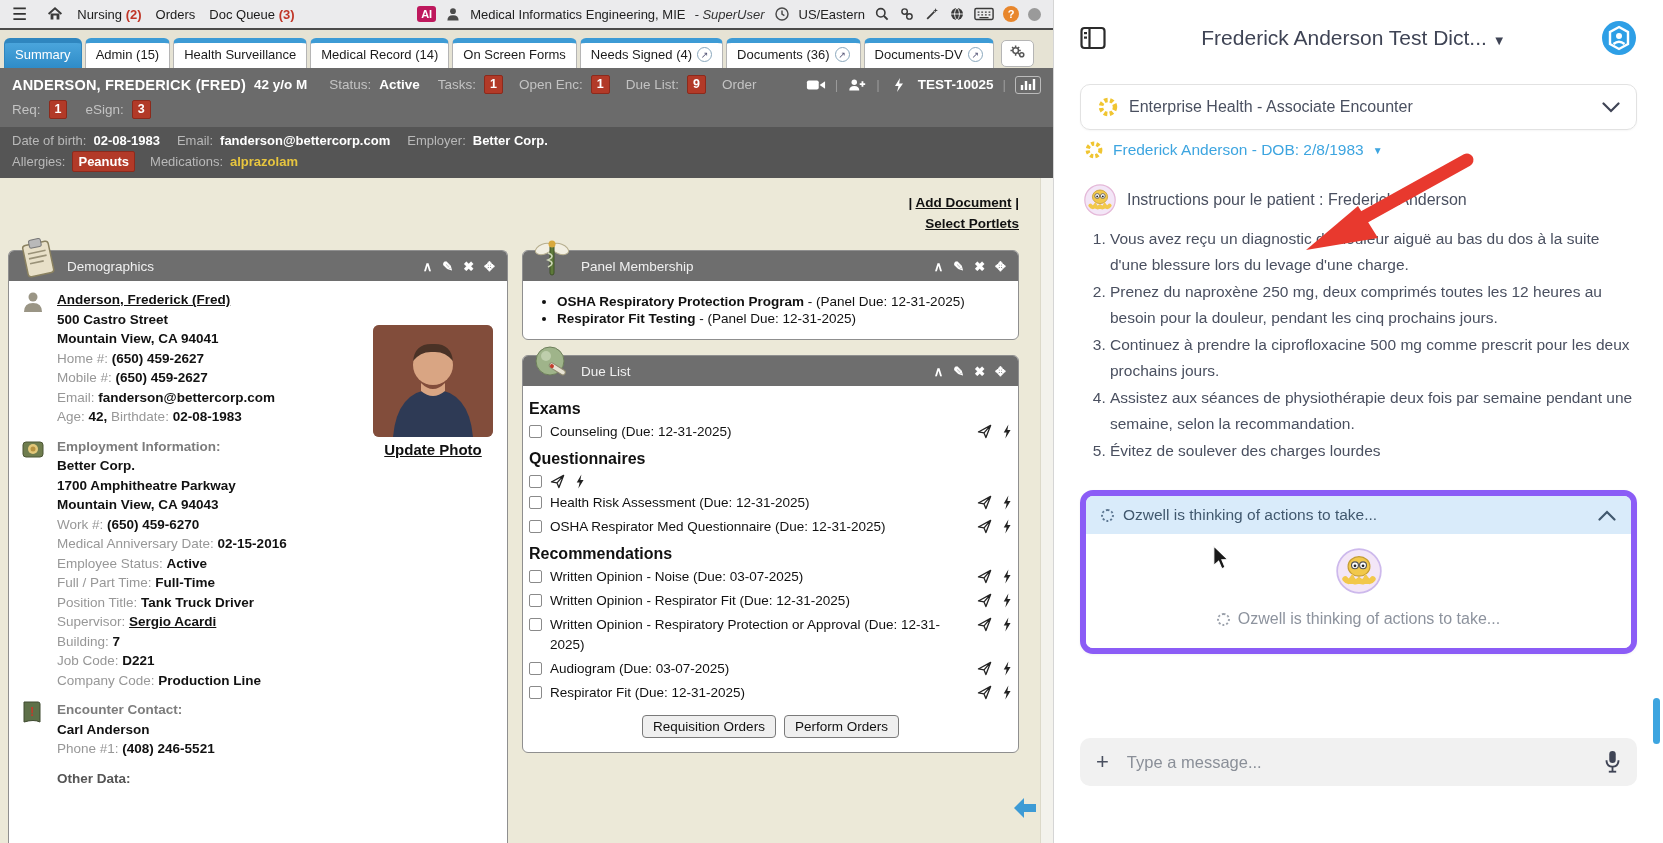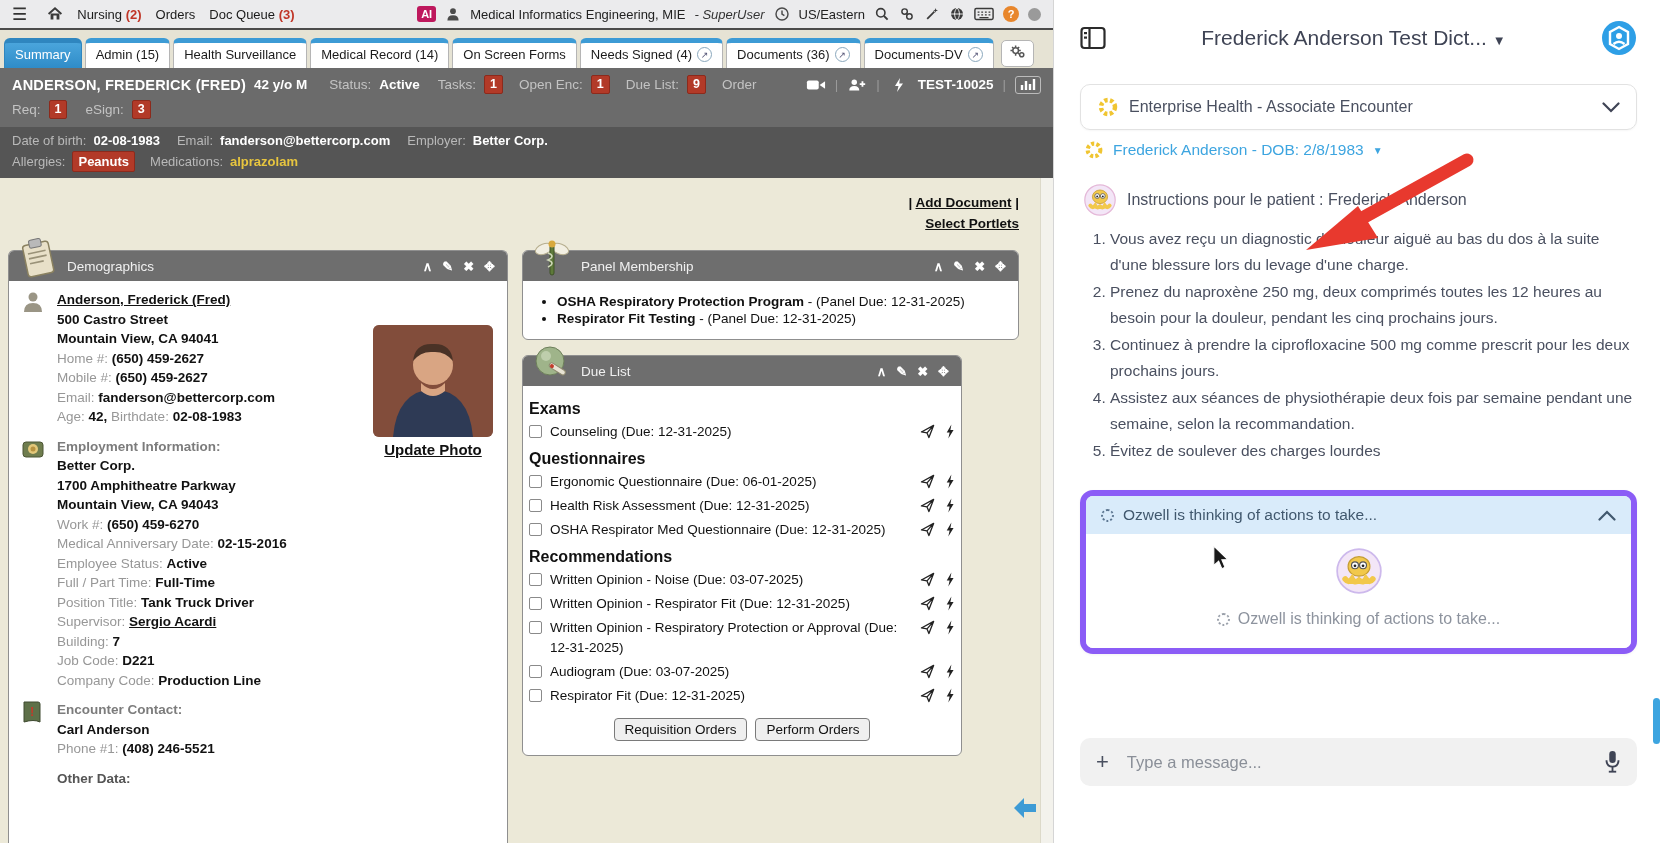--- a/index.html
+++ b/index.html
@@ -364,21 +364,21 @@
           </span>
         </div>
         <div class="p-body pm-body">
           <ul>
             <li><b>OSHA Respiratory Protection Program</b><span> - (Panel Due: 12-31-2025)</span></li>
             <li><b>Respirator Fit Testing</b><span> - (Panel Due: 12-31-2025)</span></li>
           </ul>
         </div>
       </div>
 
-      <div class="portlet" style="left:522px;top:177px;width:440px;">
+      <div class="portlet" style="left:522px;top:177px;width:497px;">
         <div class="p-head">
           <svg class="p-icon" viewBox="0 0 42 42">
               <circle cx="19" cy="19" r="14" fill="#9fb48a" stroke="#6d7f5a"></circle>
               <circle cx="15" cy="14" r="5" fill="#c6d4b4" opacity=".8"></circle>
               <rect x="20" y="20" width="18" height="5" rx="2.5" transform="rotate(32 20 20)" fill="#e8e4d4" stroke="#8f8a70"></rect>
               <circle cx="23" cy="23" r="2" fill="#c23b2a" transform="rotate(32 20 20)"></circle>
             </svg>
           <span>Due List</span>
           <span class="p-ctrl">
             <span>∧</span>
@@ -397,21 +397,20 @@
                   <path d="M1.5 8.5 L14.5 1.5 L9.5 14.5 L7.5 9.5 Z M7.5 9.5 L14.5 1.5" fill="none" stroke="#222" stroke-width="1.4" stroke-linejoin="round"></path>
                 </svg>
                 <svg width="10" height="15" viewBox="0 0 10 16">
                   <path d="M6.5 0.5 L1.5 9 H4.6 L3.2 15.5 L8.8 6.5 H5.4 Z" fill="#222"></path>
                 </svg>
               </span>
           </div>
           <div class="dl-sec-h">Questionnaires</div>
           <div class="dl-item">
             <span class="cb"></span>
-            <span class="dl-lab">Ergonomic Questionnaire (Due: 06-01-2025)</span>
             <span class="dl-icons">
                 <svg width="15" height="15" viewBox="0 0 16 16">
                   <path d="M1.5 8.5 L14.5 1.5 L9.5 14.5 L7.5 9.5 Z M7.5 9.5 L14.5 1.5" fill="none" stroke="#222" stroke-width="1.4" stroke-linejoin="round"></path>
                 </svg>
                 <svg width="10" height="15" viewBox="0 0 10 16">
                   <path d="M6.5 0.5 L1.5 9 H4.6 L3.2 15.5 L8.8 6.5 H5.4 Z" fill="#222"></path>
                 </svg>
               </span>
           </div>
           <div class="dl-item">

